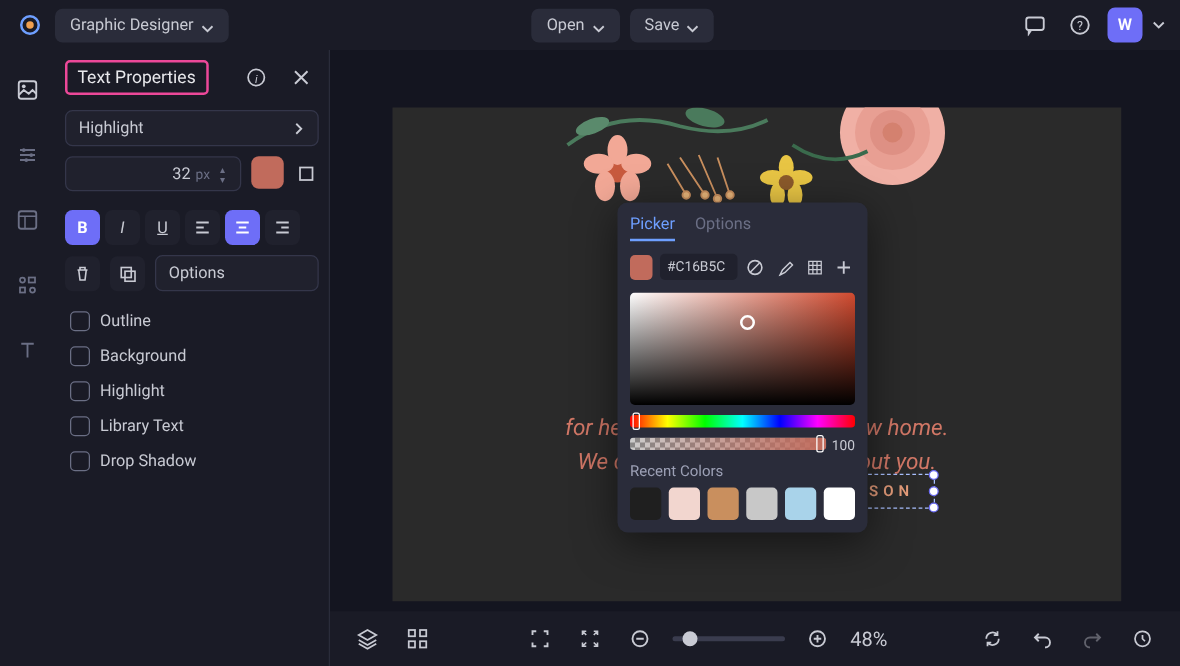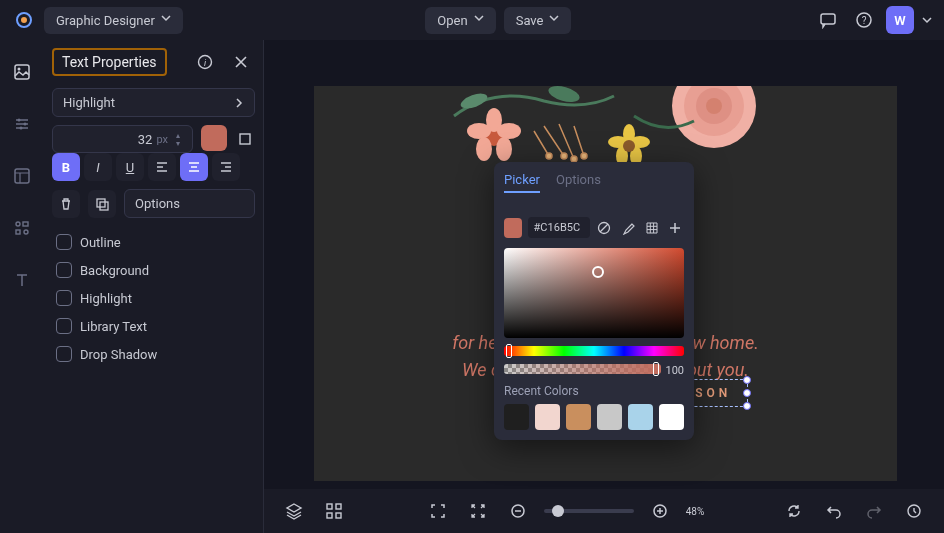--- a/index.html
+++ b/index.html
@@ -1,31 +1,31 @@
 <!DOCTYPE html>
 <html><head>
 <meta charset="utf-8">
 <style>
 *{margin:0;padding:0;box-sizing:border-box;font-family:-apple-system,BlinkMacSystemFont,"Segoe UI",Roboto,sans-serif}
 body{background:#1a1b26;color:#c8cad3;width:944px;height:533px;overflow:hidden;font-size:13px}
 .topbar{height:40px;display:flex;align-items:center;padding:0 12px;gap:8px}
 .logo{width:24px;height:24px;display:flex;align-items:center;justify-content:center}
-.btn{background:#2a2c3a;border:none;color:#c8cad3;padding:6px 12px;border-radius:6px;display:inline-flex;align-items:flex-start;gap:6px;cursor:pointer;font-size:13px}
+.btn{background:#2a2c3a;border:none;color:#c8cad3;padding:6px 12px;border-radius:6px;display:inline-flex;align-items:flex-end;gap:6px;cursor:pointer;font-size:13px}
 .spacer{flex:1}
 .icon-btn{width:28px;height:28px;display:inline-flex;align-items:center;justify-content:center;border-radius:6px;cursor:pointer;color:#c8cad3}
 .avatar{width:28px;height:28px;background:#6e6ef7;border-radius:6px;display:flex;align-items:center;justify-content:center;color:#fff;font-weight:600}
 .main{display:flex;height:493px}
 .iconbar{width:44px;display:flex;flex-direction:column;align-items:center;padding-top:18px;gap:24px}
 .iconbar .icon-btn{color:#6b6f85}
 .iconbar .icon-btn.active{color:#c8cad3}
 .sidepanel{width:220px;padding:8px;border-right:1px solid #2a2c3a;position:relative}
 .panel-header{display:flex;align-items:center;justify-content:space-between;margin-bottom:12px}
-.panel-title{border:2px solid #a16207;padding:4px 8px;border-radius:4px;font-size:14px;color:#e8e8ec}
+.panel-title{border:2px solid #ec4899;padding:4px 8px;border-radius:4px;font-size:14px;color:#e8e8ec}
 .font-select{background:#20212d;border:1px solid #34364a;border-radius:6px;padding:6px 10px;display:flex;justify-content:space-between;align-items:center;margin-bottom:8px}
-.size-row{display:flex;gap:8px;margin-bottom:0}
+.size-row{display:flex;gap:8px;margin-bottom:15px}
 .size-input{background:#20212d;border:1px solid #34364a;border-radius:6px;padding:4px 8px;display:flex;align-items:center;gap:4px;flex:1;justify-content:flex-end}
 .size-input span{color:#6b6f85;font-size:11px}
 .spinner{display:flex;flex-direction:column;gap:0}
 .spinner div{width:12px;height:8px;font-size:8px;display:flex;align-items:center;justify-content:center;color:#6b6f85}
 .color-swatch{width:26px;height:26px;background:#c16b5c;border-radius:6px}
 .fmt-row{display:flex;gap:4px;margin-bottom:8px}
 .fmt-btn{width:28px;height:28px;display:inline-flex;align-items:center;justify-content:center;border-radius:6px;cursor:pointer;color:#c8cad3;background:#20212d}
 .fmt-btn.active{background:#6e6ef7;color:#fff}
 .opts-row{display:flex;gap:8px;margin-bottom:10px;align-items:center}
 .opts-btn{flex:1;background:#20212d;border:1px solid #34364a;border-radius:6px;padding:6px 10px;cursor:pointer;color:#c8cad3;text-align:left}
@@ -34,21 +34,21 @@
 .canvas-area{flex:1;position:relative;background:#141520}
 .artboard{position:absolute;left:50px;top:46px;width:583px;height:395px;background:#2a2a2a;overflow:hidden}
 .thank{text-align:center;color:#d17766;font-weight:700;letter-spacing:6px;font-size:32px;margin-top:158px;line-height:1.2}
 .subtext{text-align:center;color:#d17766;font-style:italic;font-family:Georgia,serif;font-size:18px;margin-top:8px;line-height:1.5}
 .selbox{position:absolute;left:234px;top:293px;width:200px;height:28px;border:1px dashed #a9c0ff;display:flex;align-items:center;justify-content:center}
 .selbox .handle{position:absolute;width:8px;height:8px;background:#fff;border:1px solid #6e6ef7;border-radius:50%}
 .h-tl{left:-4px;top:-4px}.h-tr{right:-4px;top:-4px}.h-bl{left:-4px;bottom:-4px}.h-br{right:-4px;bottom:-4px}
 .h-ml{left:-4px;top:50%;margin-top:-4px}.h-mr{right:-4px;top:50%;margin-top:-4px}
 .names{color:#e39b79;letter-spacing:4px;font-size:12px;font-weight:600}
 .colorpop{position:absolute;left:230px;top:122px;width:200px;background:#2a2c3a;border-radius:8px;box-shadow:0 8px 32px rgba(0,0,0,.5);padding:10px;z-index:10}
-.ctabs{display:flex;gap:16px;margin-bottom:24px;font-size:13px}
+.ctabs{display:flex;gap:16px;margin-bottom:10px;font-size:13px}
 .ctab{color:#6b6f85;cursor:pointer;padding-bottom:4px}
 .ctab.active{color:#6e9fff;border-bottom:2px solid #6e9fff}
 .hexrow{display:flex;gap:6px;align-items:flex-end;margin-bottom:10px}
 .hexsw{width:20px;height:20px;background:#c16b5c;border-radius:4px}
 .hexin{background:#20212d;border:none;color:#c8cad3;padding:4px 6px;border-radius:4px;width:62px;font-size:11px}
 .sm-icon{width:20px;height:20px;display:inline-flex;align-items:center;justify-content:center;color:#c8cad3;cursor:pointer}
 .gradient-area{width:180px;height:90px;background:linear-gradient(to bottom,transparent,#000),linear-gradient(to right,#fff,#d14a2f);border-radius:4px;position:relative;margin-bottom:8px}
 .g-cursor{position:absolute;left:88px;top:18px;width:12px;height:12px;border:2px solid #fff;border-radius:50%}
 .hue{width:180px;height:10px;background:linear-gradient(to right,#f00,#ff0,#0f0,#0ff,#00f,#f0f,#f00);border-radius:3px;margin-bottom:8px;position:relative}
 .hue-h{position:absolute;left:2px;top:-2px;width:6px;height:14px;border:1px solid #fff;border-radius:2px}
@@ -402,21 +402,21 @@
         </span>
       <div class="zoom-slider">
           <div class="zoom-thumb"></div>
         </div>
       <span class="icon-btn">
           <svg width="16" height="16" viewBox="0 0 16 16">
             <circle cx="8" cy="8" r="6" fill="none" stroke="#c8cad3" stroke-width="1.5"></circle>
             <path d="M5 8h6M8 5v6" stroke="#c8cad3" stroke-width="1.5"></path>
           </svg>
         </span>
-      <span style="font-size:10px">48%</span>
+      <span style="font-size:16px">48%</span>
       <span class="spacer"></span>
       <span class="icon-btn">
           <svg width="16" height="16" viewBox="0 0 16 16">
             <path d="M3 8a5 5 0 0 1 9-3M13 8a5 5 0 0 1-9 3M12 2v3h-3M4 14v-3h3" fill="none" stroke="#c8cad3" stroke-width="1.4"></path>
           </svg>
         </span>
       <span class="icon-btn">
           <svg width="16" height="16" viewBox="0 0 16 16">
             <path d="M5 4L2 7l3 3M2 7h8a4 4 0 0 1 0 8" fill="none" stroke="#c8cad3" stroke-width="1.5"></path>
           </svg>

